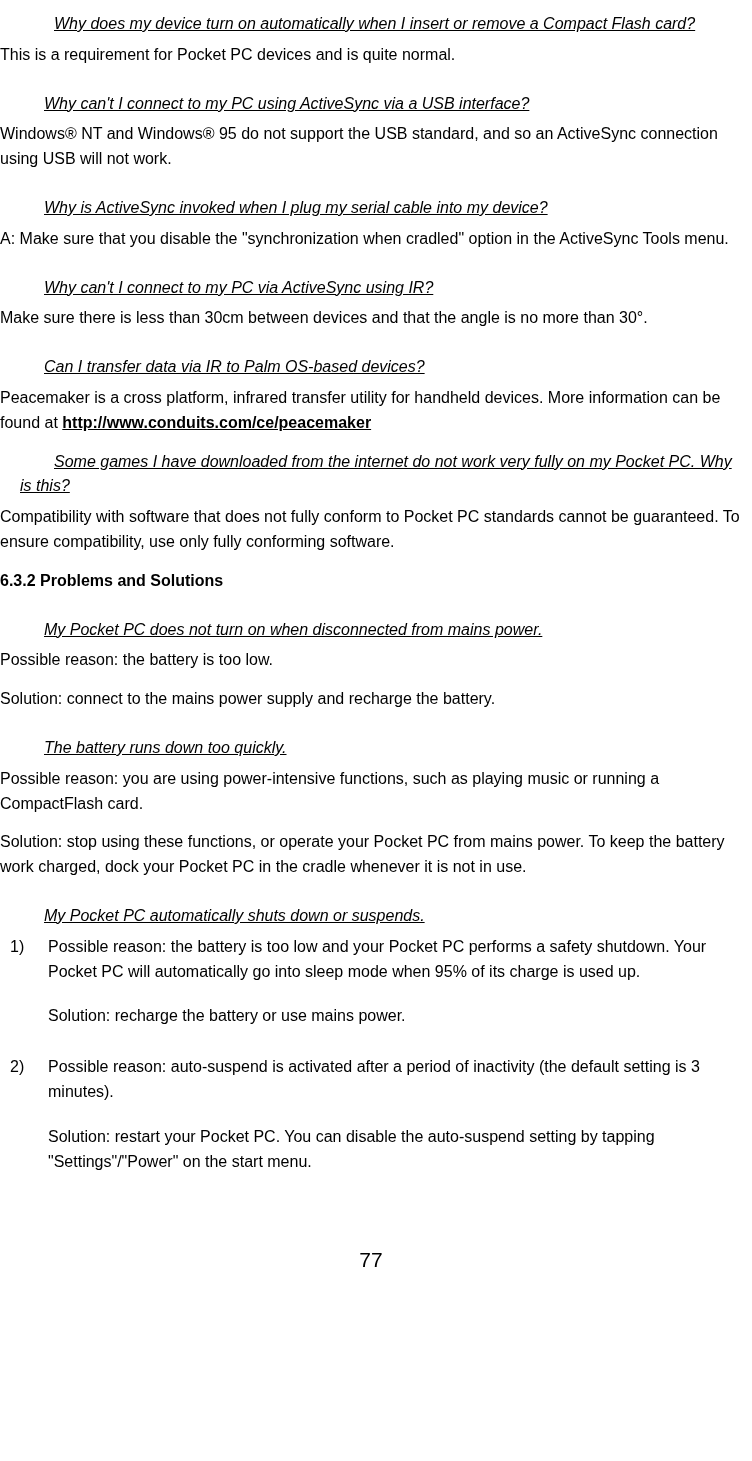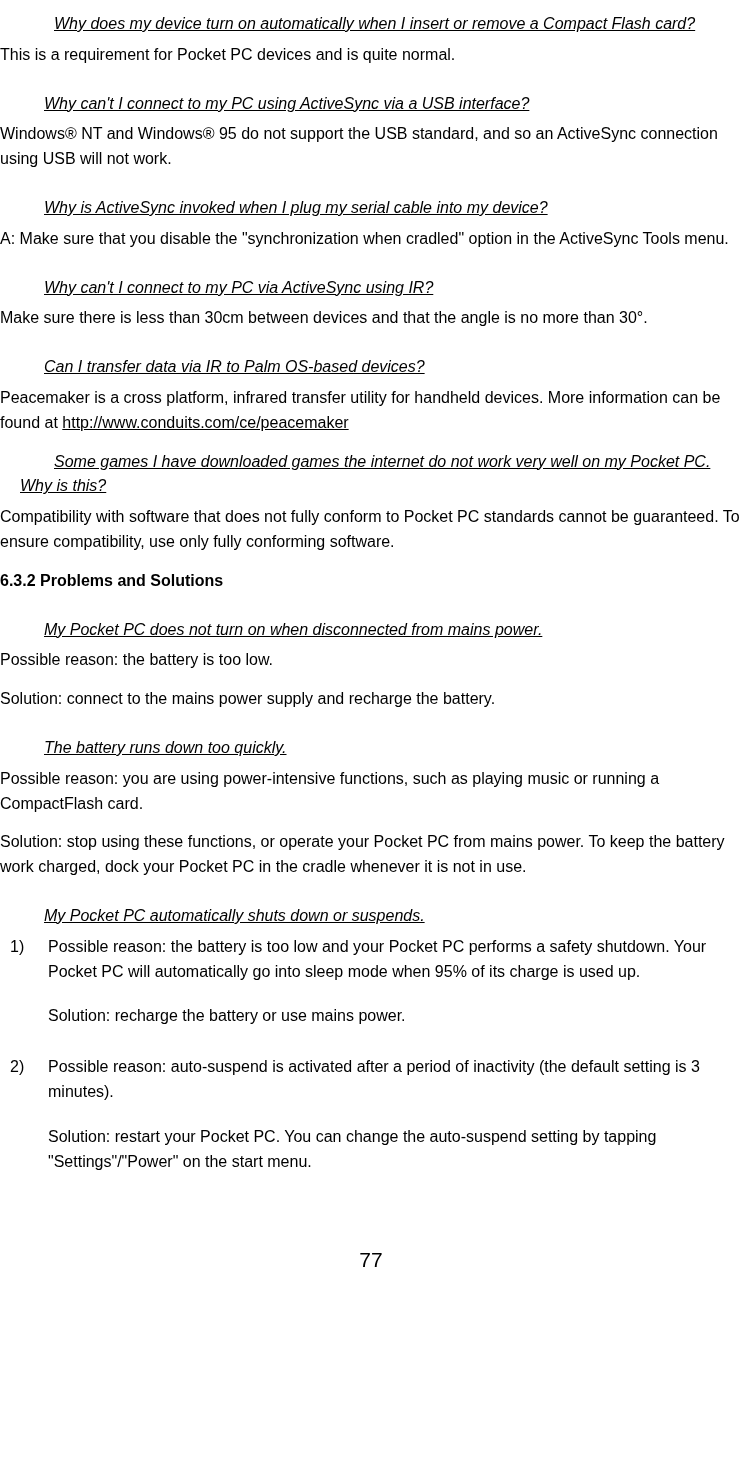--- a/index.html
+++ b/index.html
@@ -25,20 +25,21 @@
   }
   .q-first {
     padding-left: 10px;
     text-indent: 34px;
   }
   .a {
     margin: 6px 0 14px 0;
   }
   .link {
     text-decoration: underline;
+    font-weight: bold;
   }
   .section {
     font-weight: bold;
     margin: 10px 0 8px 0;
   }
   .num-list {
     display: flex;
     margin: 6px 0 0 10px;
   }
   .num-list .num {
@@ -68,21 +69,21 @@
 
 <div class="q q-indent">Why is ActiveSync invoked when I plug my serial cable into my device?</div>
 <div class="a">A: Make sure that you disable the "synchronization when cradled" option in the ActiveSync Tools menu.</div>
 
 <div class="q q-indent">Why can't I connect to my PC via ActiveSync using IR?</div>
 <div class="a">Make sure there is less than 30cm between devices and that the angle is no more than 30°.</div>
 
 <div class="q q-indent">Can I transfer data via IR to Palm OS-based devices?</div>
 <div class="a"><span>Peacemaker is a cross platform, infrared transfer utility for handheld devices. More information can be found at </span><span class="link">http://www.conduits.com/ce/peacemaker</span></div>
 
-<div class="q q-first">Some games I have downloaded games the internet do not work very well on my Pocket PC. Why is this?</div>
+<div class="q q-first">Some games I have downloaded from the internet do not work very fully on my Pocket PC. Why is this?</div>
 <div class="a">Compatibility with software that does not fully conform to Pocket PC standards cannot be guaranteed. To ensure compatibility, use only fully conforming software.</div>
 
 <div class="section">6.3.2 Problems and Solutions</div>
 
 <div class="q q-indent">My Pocket PC does not turn on when disconnected from mains power.</div>
 <div class="a">Possible reason: the battery is too low.</div>
 <div class="a">Solution: connect to the mains power supply and recharge the battery.</div>
 
 <div class="q q-indent">The battery runs down too quickly.</div>
 <div class="a">Possible reason: you are using power-intensive functions, such as playing music or running a CompactFlash card.</div>
@@ -95,17 +96,17 @@
   <div class="content">
     <p>Possible reason: the battery is too low and your Pocket PC performs a safety shutdown. Your Pocket PC will automatically go into sleep mode when 95% of its charge is used up.</p>
     <p>Solution: recharge the battery or use mains power.</p>
   </div>
 </div>
 
 <div class="num-list">
   <div class="num">2)</div>
   <div class="content">
     <p>Possible reason: auto-suspend is activated after a period of inactivity (the default setting is 3 minutes).</p>
-    <p>Solution: restart your Pocket PC. You can change the auto-suspend setting by tapping "Settings"/"Power" on the start menu.</p>
+    <p>Solution: restart your Pocket PC. You can disable the auto-suspend setting by tapping "Settings"/"Power" on the start menu.</p>
   </div>
 </div>
 
 <div class="page-num">77</div>
 
 </body></html>

